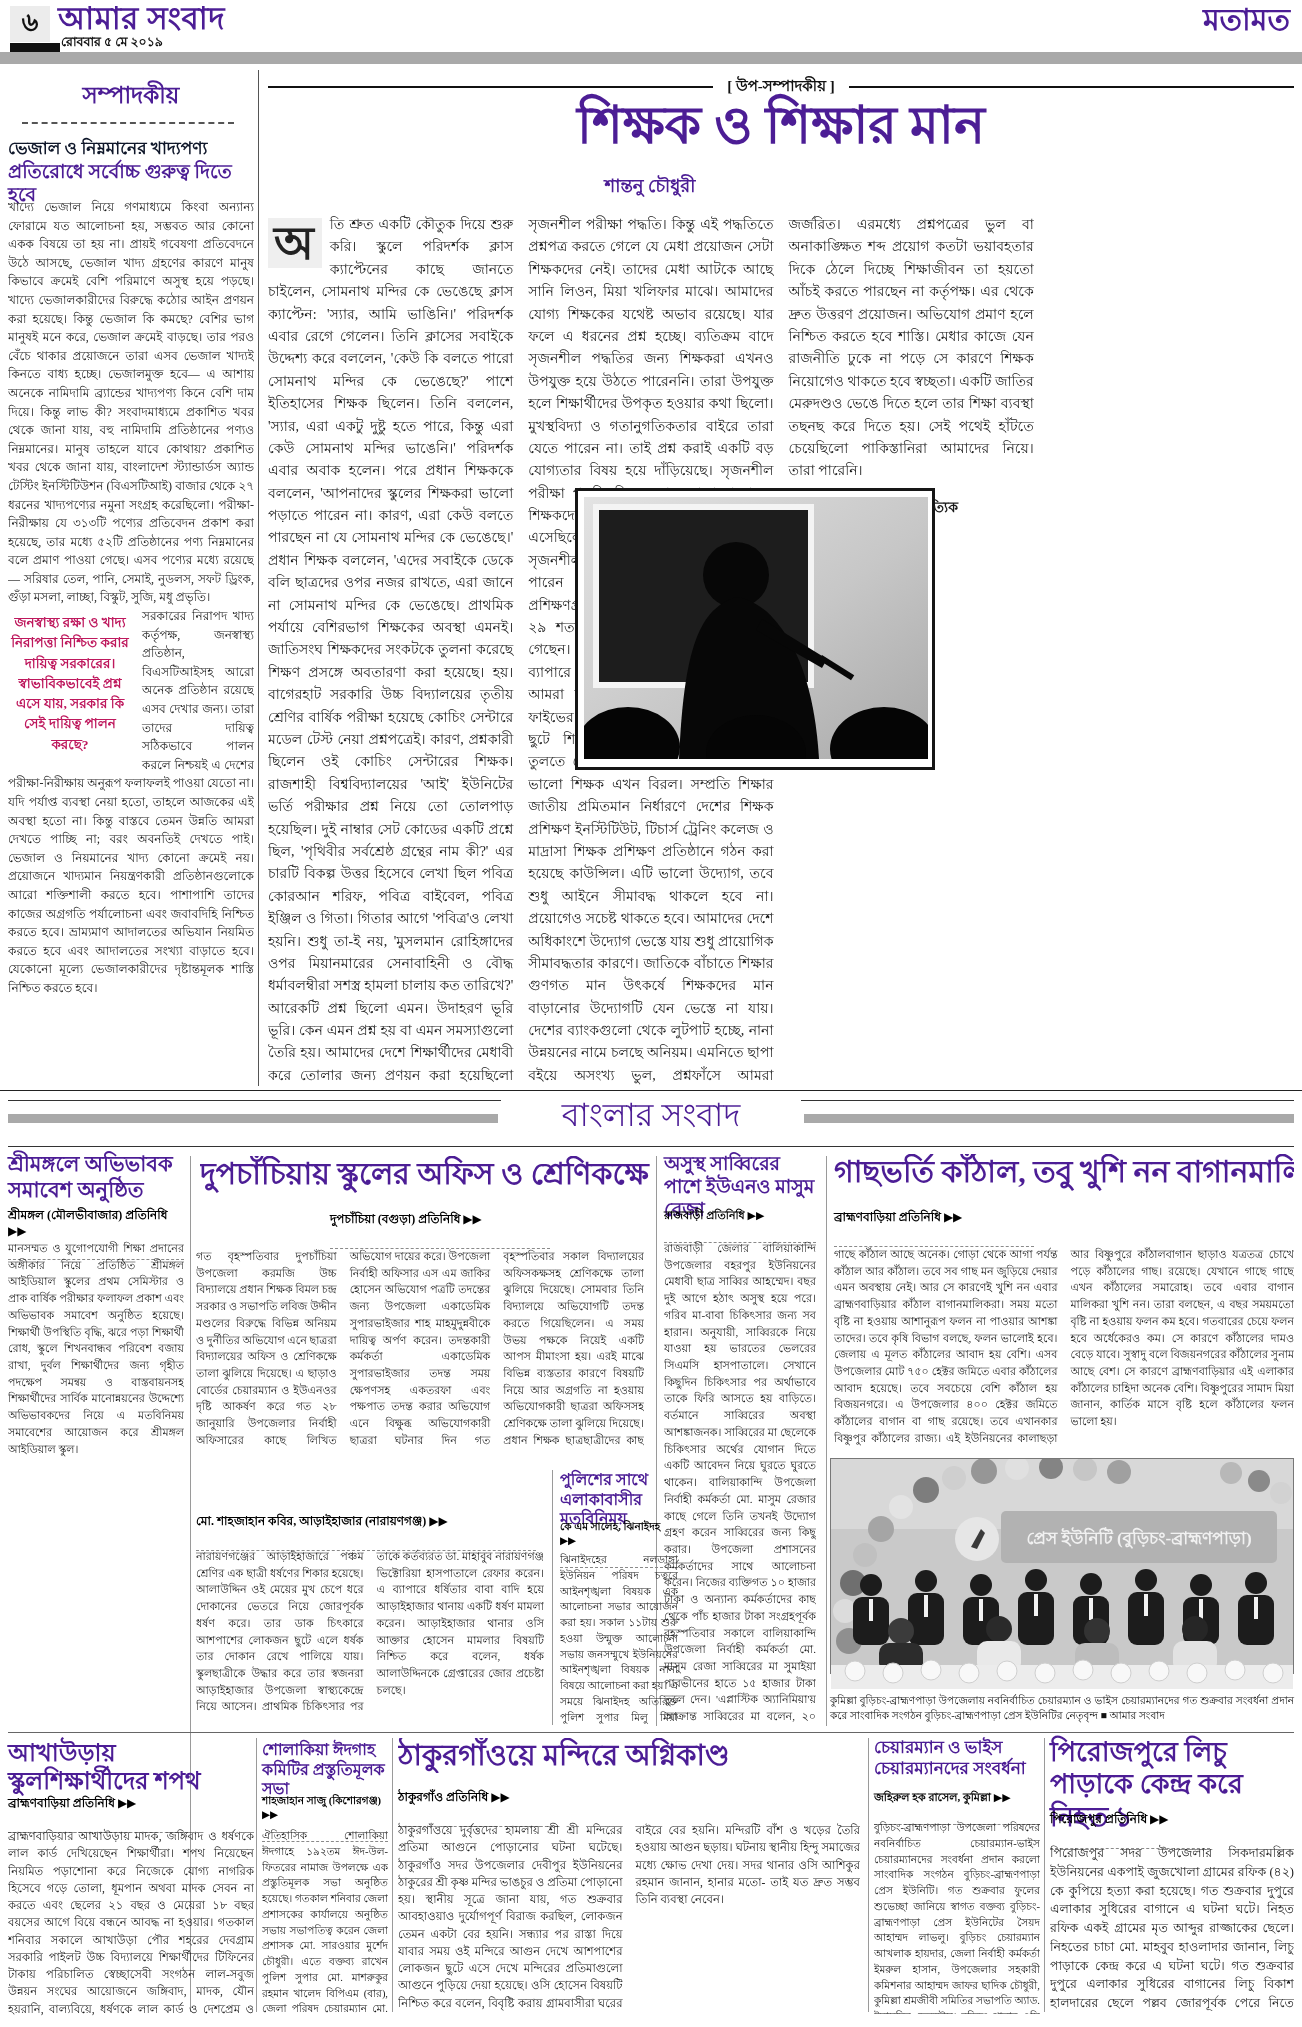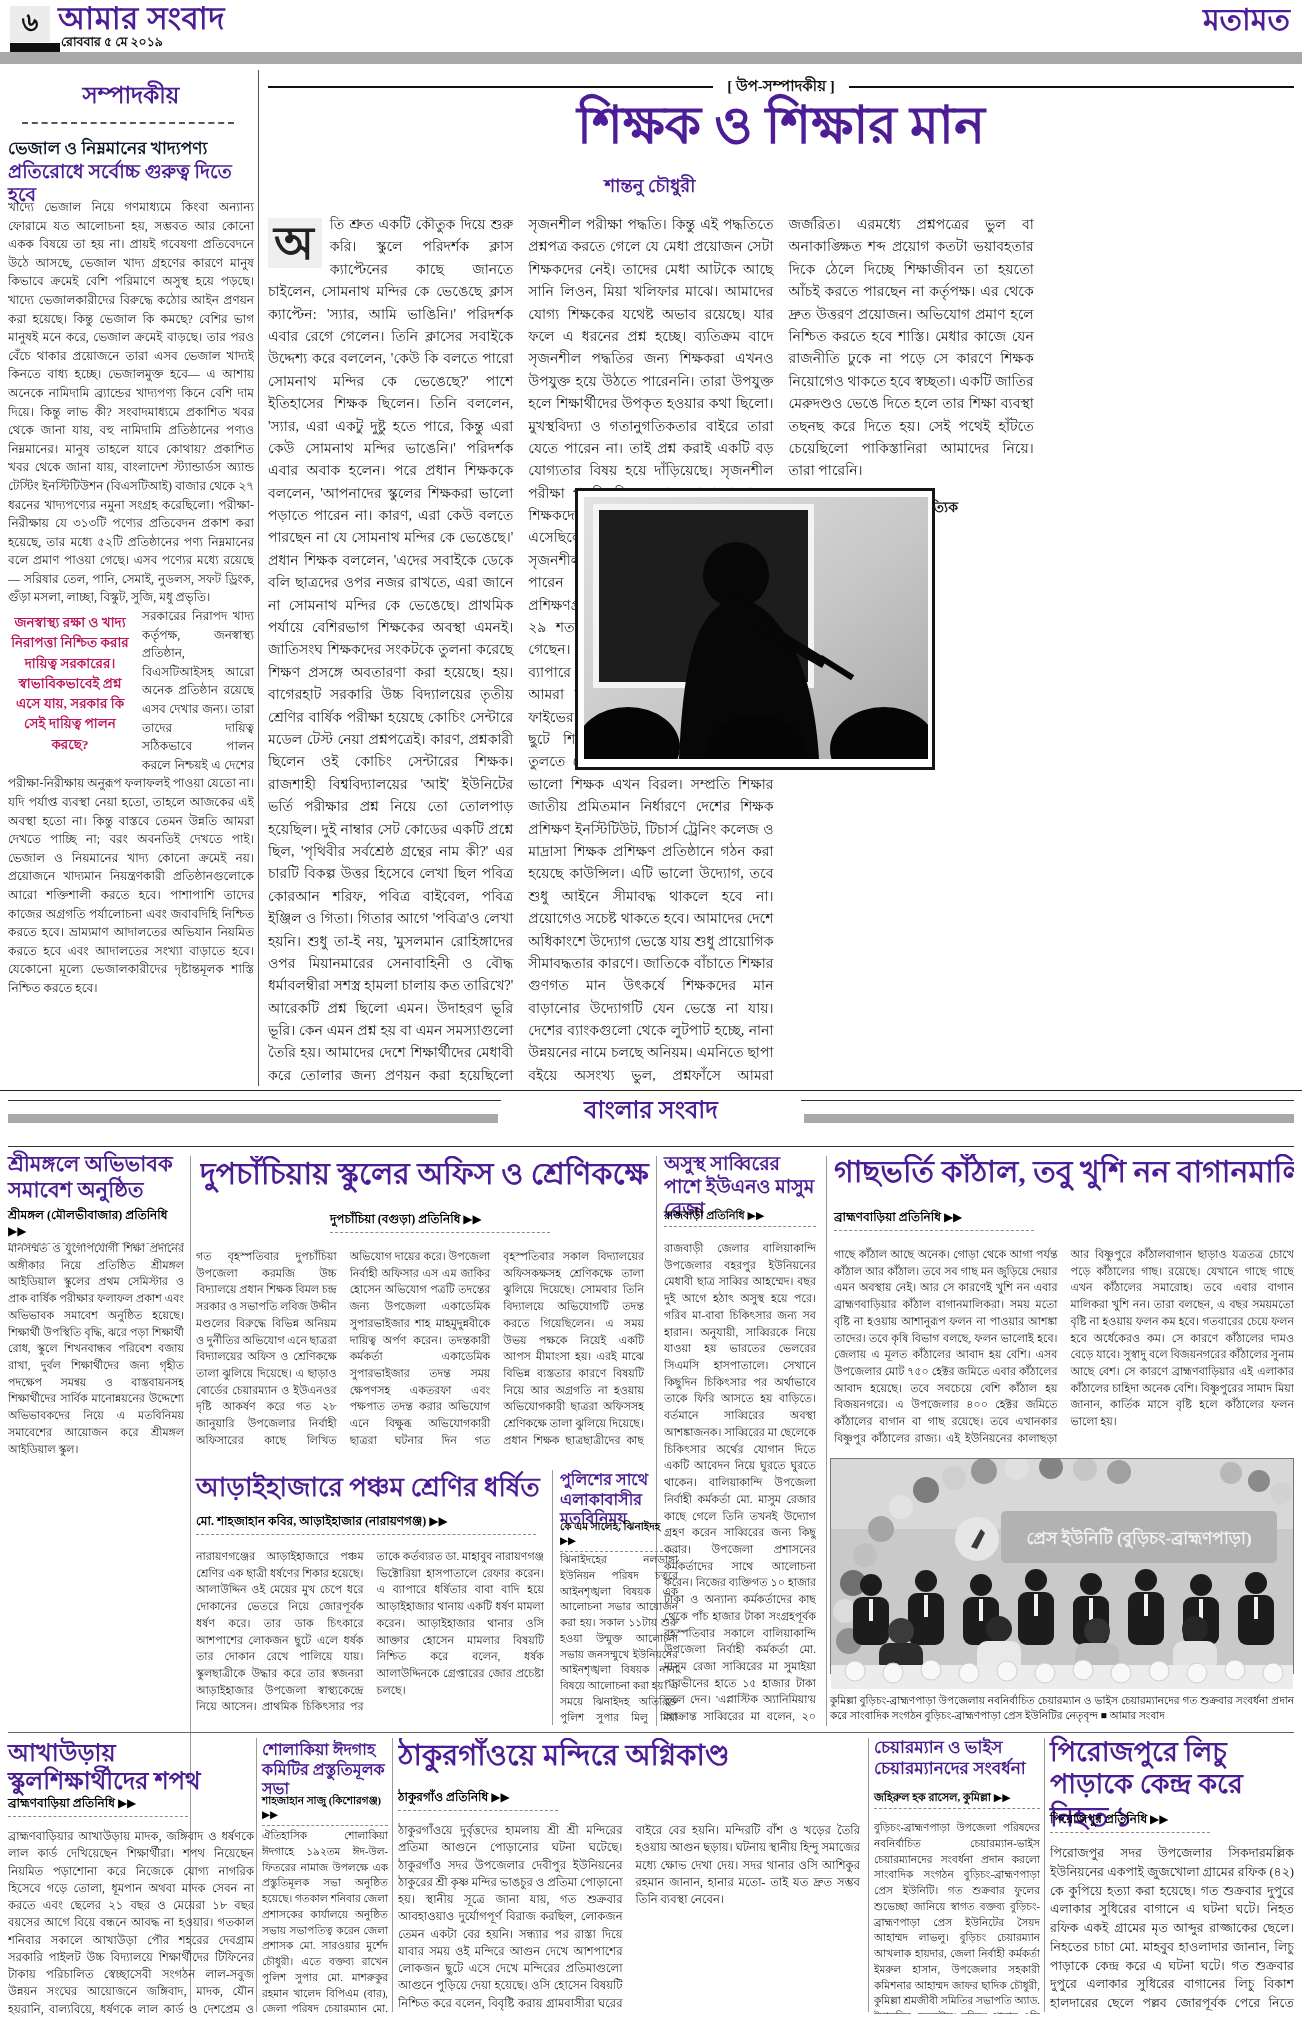--- a/index.html
+++ b/index.html
@@ -1,21 +1,21 @@
 <!DOCTYPE html>
 <html><head>
 <meta charset="utf-8">
 <style>
   html,body{margin:0;padding:0;background:#777;}
   #page{position:relative;width:1302px;height:2027px;background:#ffffff;color:#111;
         font-family:"Liberation Serif","DejaVu Serif",serif;overflow:hidden;margin:0 auto;}
   .abs{position:absolute;}
   .hd{font-weight:800;color:#4c1d95;line-height:1.22;}
   .body-text{text-align:justify;color:#1b1b1b;overflow:hidden;}
-  .byline{font-weight:700;font-size:12px;color:#000;border-bottom:1px dashed #8a8a8a;padding-bottom:4px;line-height:1.3;}
+  .byline{font-weight:700;font-size:12px;color:#000;border-bottom:1px dashed #8a8a8a;padding-bottom:20px;line-height:1.3;}
   .vrule{width:1px;background:#9a9a9a;}
   .hrule{height:1px;background:#333;}
   .grayband{background:#a9a9a9;}
   .cols2{column-count:2;column-gap:13px;column-fill:auto;}
   .cols3{column-count:3;column-gap:13px;column-fill:auto;}
   .cols4{column-count:4;column-gap:15px;column-fill:auto;}
   .dropcap{float:left;font-size:46px;line-height:0.95;font-weight:700;background:#efefef;
            padding:4px 8px 2px 6px;margin:4px 8px 0 0;color:#222;}
   .pullquote{float:left;width:124px;font-weight:800;font-size:13.5px;line-height:1.5;
              text-align:center;margin:6px 10px 4px 0;color:#be185d;}
@@ -84,42 +84,41 @@
         <ellipse cx="300" cy="252" rx="54" ry="42"></ellipse>
       </g>
     </svg>
   </div>
 
   <div class="abs hrule" style="left:0;top:1090px;width:1302px;background:#222;"></div>
 
   <div class="abs hrule" style="left:8px;top:1100px;width:1286px;"></div>
   <div class="abs grayband" style="left:8px;top:1114px;width:490px;height:9px;"></div>
   <div class="abs grayband" style="left:804px;top:1114px;width:490px;height:9px;"></div>
-  <div class="abs hd" style="left:501px;top:1096px;width:300px;text-align:center;font-size:24px;font-weight:700;background:#fff;">বাংলার সংবাদ</div>
+  <div class="abs hd" style="left:501px;top:1096px;width:300px;text-align:center;font-size:32px;font-weight:400;background:#fff;">বাংলার সংবাদ</div>
   <div class="abs hrule" style="left:8px;top:1146px;width:1286px;"></div>
 
   <div class="abs vrule" style="left:190px;top:1156px;height:856px;"></div>
   <div class="abs vrule" style="left:656px;top:1156px;height:570px;"></div>
   <div class="abs vrule" style="left:826px;top:1156px;height:570px;"></div>
   <div class="abs vrule" style="left:552px;top:1470px;height:255px;"></div>
   <div class="abs hrule" style="left:8px;top:1732px;width:1286px;background:#666;"></div>
   <div class="abs vrule" style="left:256px;top:1738px;height:274px;"></div>
   <div class="abs vrule" style="left:392px;top:1738px;height:274px;"></div>
   <div class="abs vrule" style="left:868px;top:1738px;height:274px;"></div>
   <div class="abs vrule" style="left:1044px;top:1738px;height:274px;"></div>
 
   <div class="abs hd" style="left:8px;top:1152px;width:176px;font-size:21px;">শ্রীমঙ্গলে অভিভাবক সমাবেশ অনুষ্ঠিত</div>
   <div class="abs byline" style="left:8px;top:1208px;width:176px;">শ্রীমঙ্গল (মৌলভীবাজার) প্রতিনিধি ▶▶</div>
   <div class="abs body-text" style="left:8px;top:1240px;width:176px;height:484px;font-size:11px;line-height:1.52;">মানসম্মত ও যুগোপযোগী শিক্ষা প্রদানের অঙ্গীকার নিয়ে প্রতিষ্ঠিত শ্রীমঙ্গল আইডিয়াল স্কুলের প্রথম সেমিস্টার ও প্রাক বার্ষিক পরীক্ষার ফলাফল প্রকাশ এবং অভিভাবক সমাবেশ অনুষ্ঠিত হয়েছে। শিক্ষার্থী উপস্থিতি বৃদ্ধি, ঝরে পড়া শিক্ষার্থী রোধ, স্কুলে শিখনবান্ধব পরিবেশ বজায় রাখা, দুর্বল শিক্ষার্থীদের জন্য গৃহীত পদক্ষেপ সমন্বয় ও বাস্তবায়নসহ শিক্ষার্থীদের সার্বিক মানোন্নয়নের উদ্দেশ্যে অভিভাবকদের নিয়ে এ মতবিনিময় সমাবেশের আয়োজন করে শ্রীমঙ্গল আইডিয়াল স্কুল।</div>
 
   <div class="abs hd" style="left:200px;top:1156px;width:452px;font-size:30px;font-weight:900;white-space:nowrap;overflow:hidden;">দুপচাঁচিয়ায় স্কুলের অফিস ও শ্রেণিকক্ষে তালা</div>
   <div class="abs byline" style="left:330px;top:1212px;width:220px;">দুপচাঁচিয়া (বগুড়া) প্রতিনিধি ▶▶</div>
   <div class="abs body-text cols3" style="left:196px;top:1248px;width:448px;height:212px;font-size:11px;line-height:1.52;">গত বৃহস্পতিবার দুপচাঁচিয়া উপজেলা করমজি উচ্চ বিদ্যালয়ে প্রধান শিক্ষক বিমল চন্দ্র সরকার ও সভাপতি লবিজ উদ্দীন মণ্ডলের বিরুদ্ধে বিভিন্ন অনিয়ম ও দুর্নীতির অভিযোগ এনে ছাত্ররা বিদ্যালয়ের অফিস ও শ্রেণিকক্ষে তালা ঝুলিয়ে দিয়েছে। এ ছাড়াও বোর্ডের চেয়ারম্যান ও ইউএনওর দৃষ্টি আকর্ষণ করে গত ২৮ জানুয়ারি উপজেলার নির্বাহী অফিসারের কাছে লিখিত অভিযোগ দায়ের করে। উপজেলা নির্বাহী অফিসার এস এম জাকির হোসেন অভিযোগ পত্রটি তদন্তের জন্য উপজেলা একাডেমিক সুপারভাইজার শাহ মাহমুদুন্নবীকে দায়িত্ব অর্পণ করেন। তদন্তকারী কর্মকর্তা একাডেমিক সুপারভাইজার তদন্ত সময় ক্ষেপণসহ একতরফা এবং পক্ষপাত তদন্ত করার অভিযোগ এনে বিক্ষুব্ধ অভিযোগকারী ছাত্ররা ঘটনার দিন গত বৃহস্পতিবার সকাল বিদ্যালয়ের অফিসকক্ষসহ শ্রেণিকক্ষে তালা ঝুলিয়ে দিয়েছে। সোমবার তিনি বিদ্যালয়ে অভিযোগটি তদন্ত করতে গিয়েছিলেন। এ সময় উভয় পক্ষকে নিয়েই একটি আপস মীমাংসা হয়। এরই মাঝে বিভিন্ন ব্যস্ততার কারণে বিষয়টি নিয়ে আর অগ্রগতি না হওয়ায় অভিযোগকারী ছাত্ররা অফিসসহ শ্রেণিকক্ষে তালা ঝুলিয়ে দিয়েছে। প্রধান শিক্ষক ছাত্রছাত্রীদের কাছ থেকে ২০০ থেকে ২৫০ টাকা দাবি করে। একপর্যায়ে এসএসসি ৫২ জন পরীক্ষার্থী অবৈধভাবে বিদ্যালয়ের প্রধান শিক্ষক ও সভাপতির বিরুদ্ধে ভর্তিখাত অর্থ আত্মসাৎ স্বেচ্ছাচারিতাসহ বিভিন্ন অনিয়ম ও দুর্নীতির অভিযোগ এনে।</div>
 
-  <div class="abs hd" style="left:196px;top:1472px;width:352px;font-size:26px;font-weight:900;">আড়াইহাজারে পঞ্চম শ্রেণির ধর্ষিত</div>
   <div class="abs byline" style="left:196px;top:1514px;width:340px;">মো. শাহজাহান কবির, আড়াইহাজার (নারায়ণগঞ্জ) ▶▶</div>
   <div class="abs body-text cols2" style="left:196px;top:1548px;width:348px;height:176px;font-size:11px;line-height:1.52;">নারায়ণগঞ্জের আড়াইহাজারে পঞ্চম শ্রেণির এক ছাত্রী ধর্ষণের শিকার হয়েছে। আলাউদ্দিন ওই মেয়ের মুখ চেপে ধরে দোকানের ভেতরে নিয়ে জোরপূর্বক ধর্ষণ করে। তার ডাক চিৎকারে আশপাশের লোকজন ছুটে এলে ধর্ষক তার দোকান রেখে পালিয়ে যায়। স্কুলছাত্রীকে উদ্ধার করে তার স্বজনরা আড়াইহাজার উপজেলা স্বাস্থ্যকেন্দ্রে নিয়ে আসেন। প্রাথমিক চিকিৎসার পর তাকে কর্তব্যরত ডা. মাহাবুব নারায়ণগঞ্জ ভিক্টোরিয়া হাসপাতালে রেফার করেন। এ ব্যাপারে ধর্ষিতার বাবা বাদি হয়ে আড়াইহাজার থানায় একটি ধর্ষণ মামলা করেন। আড়াইহাজার থানার ওসি আক্তার হোসেন মামলার বিষয়টি নিশ্চিত করে বলেন, ধর্ষক আলাউদ্দিনকে গ্রেপ্তারের জোর প্রচেষ্টা চলছে।</div>
 
   <div class="abs hd" style="left:560px;top:1470px;width:122px;font-size:16px;">পুলিশের সাথে এলাকাবাসীর মতবিনিময়</div>
   <div class="abs byline" style="left:560px;top:1520px;width:118px;font-size:10.5px;">কে এম সালেহ, ঝিনাইদহ ▶▶</div>
   <div class="abs body-text" style="left:560px;top:1552px;width:118px;height:172px;font-size:10.5px;line-height:1.5;">ঝিনাইদহের নলডাঙ্গা ইউনিয়ন পরিষদ চত্বরে আইনশৃঙ্খলা বিষয়ক এক আলোচনা সভার আয়োজন করা হয়। সকাল ১১টায় শুরু হওয়া উন্মুক্ত আলোচনা সভায় জনসম্মুখে ইউনিয়নের আইনশৃঙ্খলা বিষয়ক নানা বিষয়ে আলোচনা করা হয়। এ সময়ে ঝিনাইদহ অতিরিক্ত পুলিশ সুপার মিলু মিয়া মনোযোগ দিয়ে ইউনিয়নের ভুক্তভোগীদের কথা শোনেন এবং আমলে নেন।</div>
 
   <div class="abs hd" style="left:664px;top:1152px;width:152px;font-size:19px;">অসুস্থ সাব্বিরের পাশে ইউএনও মাসুম রেজা</div>
   <div class="abs byline" style="left:664px;top:1208px;width:152px;font-size:11px;">রাজবাড়ী প্রতিনিধি ▶▶</div>
   <div class="abs body-text" style="left:664px;top:1240px;width:152px;height:482px;font-size:11px;line-height:1.52;">রাজবাড়ী জেলার বালিয়াকান্দি উপজেলার বহরপুর ইউনিয়নের মেধাবী ছাত্র সাব্বির আহম্মেদ। বছর দুই আগে হঠাৎ অসুস্থ হয়ে পরে। গরিব মা-বাবা চিকিৎসার জন্য সব হারান। অনুযায়ী, সাব্বিরকে নিয়ে যাওয়া হয় ভারতের ভেলরের সিএমসি হাসপাতালে। সেখানে কিছুদিন চিকিৎসার পর অর্থাভাবে তাকে ফিরি আসতে হয় বাড়িতে। বর্তমানে সাব্বিরের অবস্থা আশঙ্কাজনক। সাব্বিরের মা ছেলেকে চিকিৎসার অর্থের যোগান দিতে একটি আবেদন নিয়ে ঘুরতে ঘুরতে থাকেন। বালিয়াকান্দি উপজেলা নির্বাহী কর্মকর্তা মো. মাসুম রেজার কাছে গেলে তিনি তখনই উদ্যোগ গ্রহণ করেন সাব্বিরের জন্য কিছু করার। উপজেলা প্রশাসনের কর্মকর্তাদের সাথে আলোচনা করেন। নিজের ব্যক্তিগত ১০ হাজার টাকা ও অন্যান্য কর্মকর্তাদের কাছ থেকে পাঁচ হাজার টাকা সংগ্রহপূর্বক বৃহস্পতিবার সকালে বালিয়াকান্দি উপজেলা নির্বাহী কর্মকর্তা মো. মাসুম রেজা সাব্বিরের মা সুমাইয়া পারভীনের হাতে ১৫ হাজার টাকা তুলে দেন। 'এপ্লাস্টিক অ্যানিমিয়া'য় আক্রান্ত সাব্বিরের মা বলেন, ২০ দিন পরপর সাব্বিরকে বি পজেটিভ রক্ত দিতে হয়। তা ছাড়া ভেলরের চিকিৎসকরা জানিয়েছেন, সাব্বিরকে বাঁচাতে তার বোনম্যারো ট্রান্সপ্লান্টেশন করা জরুরি। এটি অত্যন্ত ব্যয়বহুল।</div>

